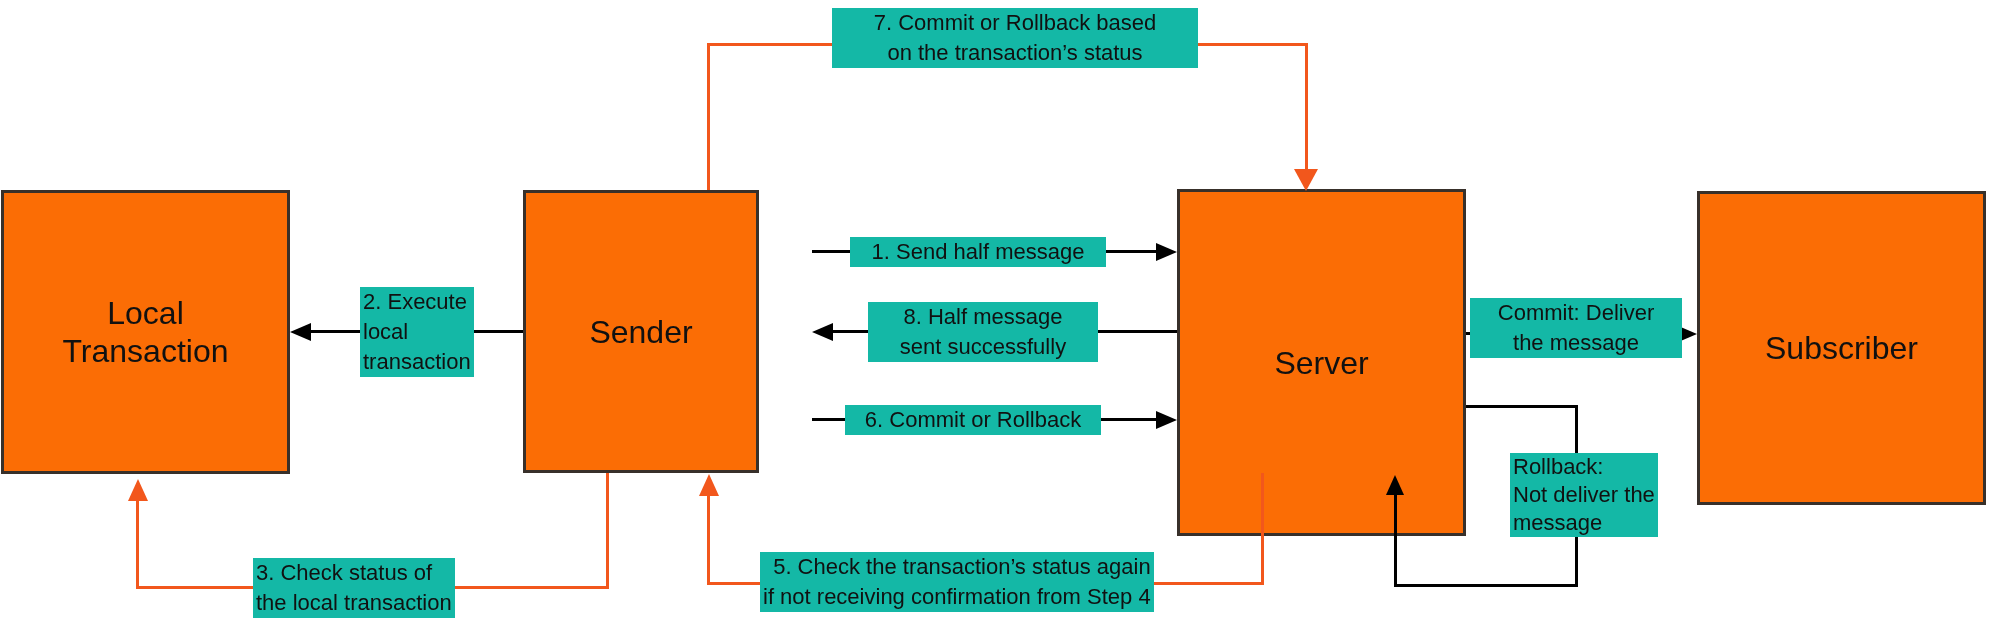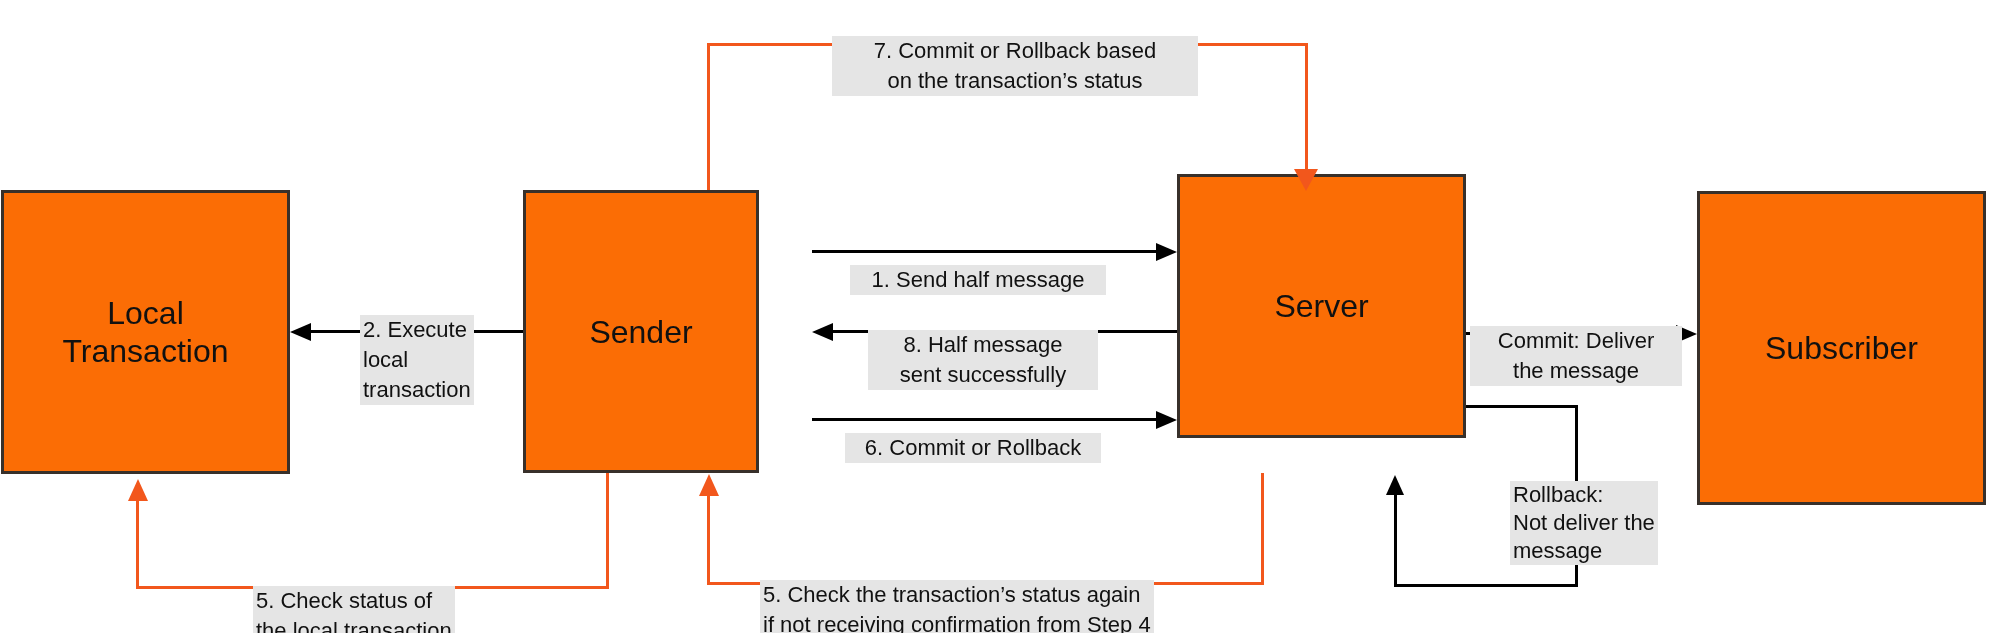--- a/index.html
+++ b/index.html
@@ -26,21 +26,21 @@
   .hline.orange,.vline.orange{background:var(--orange-line,#f2571c);}
   .ah{position:absolute;width:0;height:0;}
   .ah-right{border-top:9px solid transparent;border-bottom:9px solid transparent;border-left:21px solid var(--black-line,#000);}
   .ah-left{border-top:9px solid transparent;border-bottom:9px solid transparent;border-right:21px solid var(--black-line,#000);}
   .ah-up{border-left:9px solid transparent;border-right:9px solid transparent;border-bottom:20px solid var(--black-line,#000);}
   .ah-up.orange{border-left:10px solid transparent;border-right:10px solid transparent;border-bottom:22px solid var(--orange-line,#f2571c);}
   .ah-down.orange{border-left:12px solid transparent;border-right:12px solid transparent;border-top:22px solid var(--orange-line,#f2571c);}
   
   .elabel{
     position:absolute;font-size:22px;line-height:30px;color:#111;
-    background:#e5e5e5;white-space:pre-line;padding:0 3px;margin-top:28px;
+    background:#14b8a6;white-space:pre-line;padding:0 3px;
   }
   .elabel.center{text-align:center;}
   .elabel.tight{line-height:28px;}
   
   .watermark{
     position:absolute;font-size:25px;color:var(--watermark,#8b8b8b);
     text-shadow:2px 2px 0 #ffffff;letter-spacing:1px;white-space:nowrap;
   }
 </style>
 </head>
@@ -50,21 +50,21 @@
 
   <div class="node" style="left:1px;top:190px;width:289px;height:284px;">
     <div class="node-label">Local
 Transaction</div>
   </div>
 
   <div class="node" style="left:523px;top:190px;width:236px;height:283px;">
     <div class="node-label">Sender</div>
   </div>
 
-  <div class="node" style="left:1177px;top:174px;width:289px;height:264px;">
+  <div class="node" style="left:1177px;top:189px;width:289px;height:347px;">
     <div class="node-label">Server</div>
   </div>
 
   <div class="node" style="left:1697px;top:191px;width:289px;height:314px;">
     <div class="node-label">Subscriber</div>
   </div>
 
   <div class="hline" style="left:812px;top:250px;width:345px;"></div>
   <div class="ah ah-right" style="left:1156px;top:243px;"></div>
 
@@ -105,24 +105,24 @@
 
   <div class="elabel center" style="left:868px;top:302px;width:224px;">8. Half message
 sent successfully</div>
 
   <div class="elabel" style="left:360px;top:287px;">2. Execute
 local
 transaction</div>
 
   <div class="elabel center" style="left:845px;top:405px;width:250px;">6. Commit or Rollback</div>
 
-  <div class="elabel" style="left:760px;top:552px;">5. Check the transaction’s status again
+  <div class="elabel" style="left:760px;top:552px;text-align:right;">5. Check the transaction’s status again
 if not receiving confirmation from Step 4</div>
 
-  <div class="elabel" style="left:253px;top:558px;">5. Check status of
+  <div class="elabel" style="left:253px;top:558px;">3. Check status of
 the local transaction</div>
 
   <div class="elabel center" style="left:832px;top:8px;width:360px;">7. Commit or Rollback based
 on the transaction’s status</div>
 
   <div class="elabel tight" style="left:1510px;top:453px;">Rollback:
 Not deliver the
 message</div>
 
   <div class="elabel center" style="left:1470px;top:298px;width:206px;">Commit: Deliver

